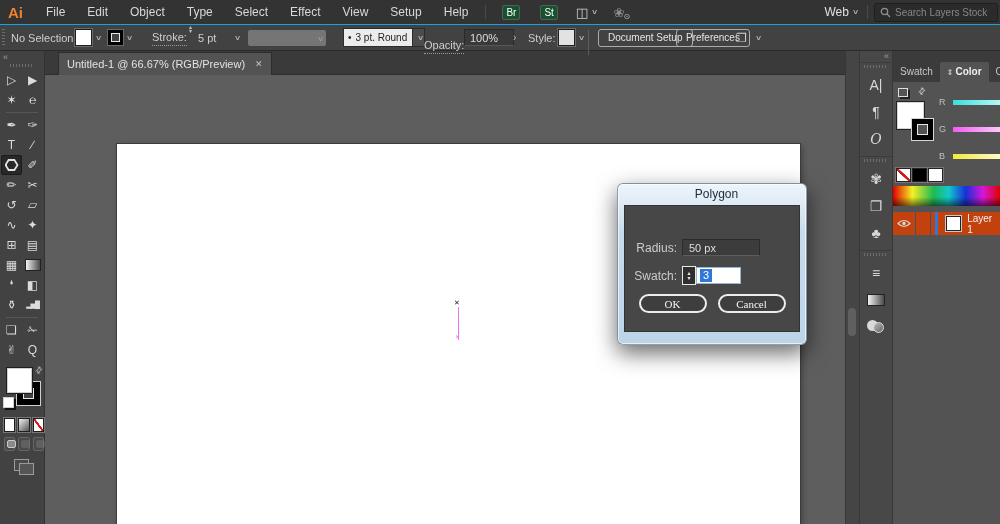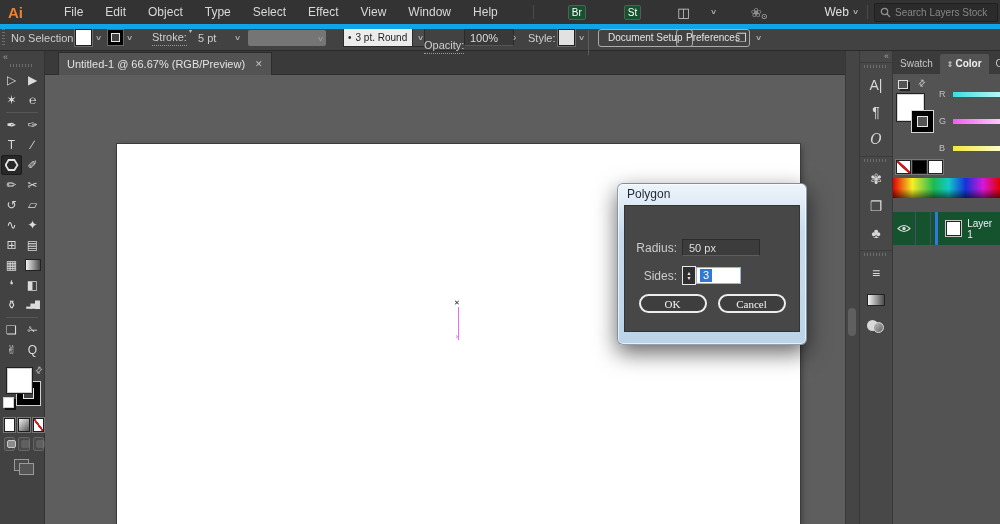--- a/index.html
+++ b/index.html
@@ -4,21 +4,21 @@
 <style>
   html,body{margin:0;padding:0;}
   body{width:1000px;height:524px;overflow:hidden;background:#535353;
        font-family:"Liberation Sans","DejaVu Sans",sans-serif;color:#d6d6d6;
        -webkit-font-smoothing:antialiased;position:relative;font-size:11px;}
   .abs{position:absolute;}
   .flex{display:flex;align-items:center;}
 
   
   #menubar{position:absolute;left:0;top:0;width:1000px;height:24px;background:#333333;
-           border-bottom:5px solid #0ea5e9;display:flex;align-items:center;z-index:20;gap:18px;}
+           border-bottom:1px solid #0ea5e9;display:flex;align-items:center;z-index:20;}
   #ai-logo{color:#ef8230;font-weight:bold;font-size:15px;margin:0 12px 0 8px;}
   .menu-item{font-size:12px;color:#d8d8d8;padding:0 11px;cursor:default;}
   .mb-sep{width:1px;height:14px;background:#4a4a4a;margin:0 6px;}
   .sq-btn{background:#14532d;color:#fff;font-size:10px;border-radius:2px;
           padding:1px 3px;margin:0 10px;border:1px solid #5a5a5a;}
   .chev{font-size:7px;color:#bdbdbd;transform:scaleX(1.4);display:inline-block;margin-left:4px;}
   #arrange-icon{font-size:13px;color:#cfcfcf;margin-left:8px;}
   #gpu-icon{position:relative;color:#8f8f8f;font-size:13px;margin-left:16px;}
   #gpu-icon .pwr{position:absolute;right:-6px;bottom:-1px;font-size:8px;color:#bdbdbd;}
   #workspace{position:absolute;right:142px;top:0;height:24px;display:flex;align-items:center;font-size:12px;color:#e0e0e0;}
@@ -132,33 +132,33 @@
   .bar.g{background:linear-gradient(90deg,#f25cf2,#fcc9fa);}
   .bar.b{background:linear-gradient(90deg,#f2e93c,#fdfbc9);}
   #cp-swatches{position:absolute;left:3px;top:86px;display:flex;}
   .cps{width:13px;height:12px;border:1px solid #222;box-shadow:0 0 0 1px #777;margin-right:1px;}
   .cps.black{background:#000;}
   .cps.white{background:#fff;}
   #spectrum{position:absolute;left:0;top:104px;right:0;height:20px;
     background:linear-gradient(to bottom,rgba(255,255,255,0) 55%,rgba(0,0,0,.55)),
     linear-gradient(90deg,#e00000,#f6ef25 18%,#1db954 38%,#12c9c9 52%,#1630d8 68%,#d816d8 84%,#e00000);}
   #layers-content{position:absolute;left:0;top:162px;right:0;bottom:0;background:#535353;}
-  #layer-row{height:33px;background:#14532d;display:flex;align-items:center;}
+  #layer-row{height:23px;background:#c2410c;display:flex;align-items:center;}
   #eye-cell{width:22px;display:flex;align-items:center;justify-content:center;border-right:1px solid #42506a;height:100%;}
   #lock-cell{width:15px;height:100%;border-right:1px solid #42506a;}
   #layer-colorbar{width:3px;height:100%;background:#3079d8;margin-left:4px;}
   #layer-thumb{width:13px;height:13px;background:#fff;border:1px solid #222;box-shadow:0 0 0 1px #c9c9c9;margin-left:8px;}
   #layer-name{margin-left:6px;font-size:10px;color:#eef1f5;}
 
   
   #dialog{position:absolute;left:617px;top:183px;width:190px;height:162px;z-index:100;
           background:linear-gradient(#eef5fb,#c8dbec 30%,#bdd4e8);border-radius:6px;
           box-shadow:0 8px 22px rgba(0,0,0,.6),inset 0 0 0 1px rgba(255,255,255,.65);
           border:1px solid rgba(70,90,110,.55);box-sizing:border-box;}
-  #dialog-title{height:21px;line-height:21px;padding-left:9px;font-size:12px;color:#1c2a38;}
+  #dialog-title{height:21px;line-height:21px;padding-left:9px;font-size:12px;color:#1c2a38;text-align:center;}
   #dialog-body{position:absolute;left:6px;right:6px;top:21px;bottom:12px;background:#474747;
                border:1px solid #333;box-sizing:border-box;}
   .dlg-row{position:absolute;left:0;right:0;display:flex;align-items:center;}
   .dlg-label{width:52px;text-align:right;color:#cccccc;font-size:12px;margin-right:5px;}
   #radius-field{width:70px;height:15px;background:#3c3c3c;border:1px solid #2b2b2b;border-bottom-color:#5d5d5d;
                 color:#dedede;font-size:11px;display:flex;align-items:center;padding-left:6px;}
   #sides-stepper{width:12px;height:17px;background:#2f2f2f;border:1px solid #e8e8e8;display:flex;flex-direction:column;
                  align-items:center;justify-content:center;line-height:5px;font-size:6px;color:#e8e8e8;}
   #sides-field{width:45px;height:17px;background:#fff;border:1px solid #9ab6d0;display:flex;align-items:center;
                padding-left:3px;box-sizing:border-box;}
@@ -173,21 +173,21 @@
 <div id="menubar">
   <span id="ai-logo">Ai</span>
   <div id="menus" class="flex">
       <span class="menu-item">File</span>
       <span class="menu-item">Edit</span>
       <span class="menu-item">Object</span>
       <span class="menu-item">Type</span>
       <span class="menu-item">Select</span>
       <span class="menu-item">Effect</span>
       <span class="menu-item">View</span>
-      <span class="menu-item">Window</span>
+      <span class="menu-item">Setup</span>
       <span class="menu-item">Help</span>
     </div>
   <span class="mb-sep"></span>
   <span class="sq-btn">Br</span>
   <span class="sq-btn">St</span>
   <span id="arrange-icon">◫</span>
   <span class="chev">∨</span>
   <span id="gpu-icon"><span>❀</span><span class="pwr">⊙</span></span>
   <span id="workspace">
     <span>Web</span>
@@ -404,21 +404,21 @@
           <div class="dicon">
             <span class="gradshape" style="width: 16px;"></span>
           </div>
           <div class="dicon">
             <span class="circshape"></span>
           </div>
         </div>
       </div>
   </div>
   <div id="panels">
-    <div class="ptabs" id="color-tabs" style="">
+    <div class="ptabs" id="color-tabs" style="margin-top:8px">
         <span class="ptab">Swatch</span>
         <span class="ptab active"><span class="updown">⇕</span>Color</span>
         <span class="ptab">Color G</span>
       </div>
     <div id="color-content">
       <span id="cp-default"></span>
       <span id="cp-swap">⇄</span>
       <div id="cp-fill"></div>
       <div id="cp-stroke"></div>
       <div id="channels">
@@ -466,21 +466,21 @@
 </div>
 
 <div id="dialog">
   <div id="dialog-title">Polygon</div>
   <div id="dialog-body">
     <div class="dlg-row" style="top:33px">
       <span class="dlg-label">Radius:</span>
       <span id="radius-field">50 px</span>
     </div>
     <div class="dlg-row" style="top:60px">
-      <span class="dlg-label">Sides:</span>
+      <span class="dlg-label">Swatch:</span>
       <span id="sides-stepper">
           <span>▴</span>
           <span>▾</span>
         </span>
       <span id="sides-field">
         <span id="sides-value">3</span>
       </span>
     </div>
     <div id="dlg-buttons">
       <span class="dlg-btn">OK</span>

